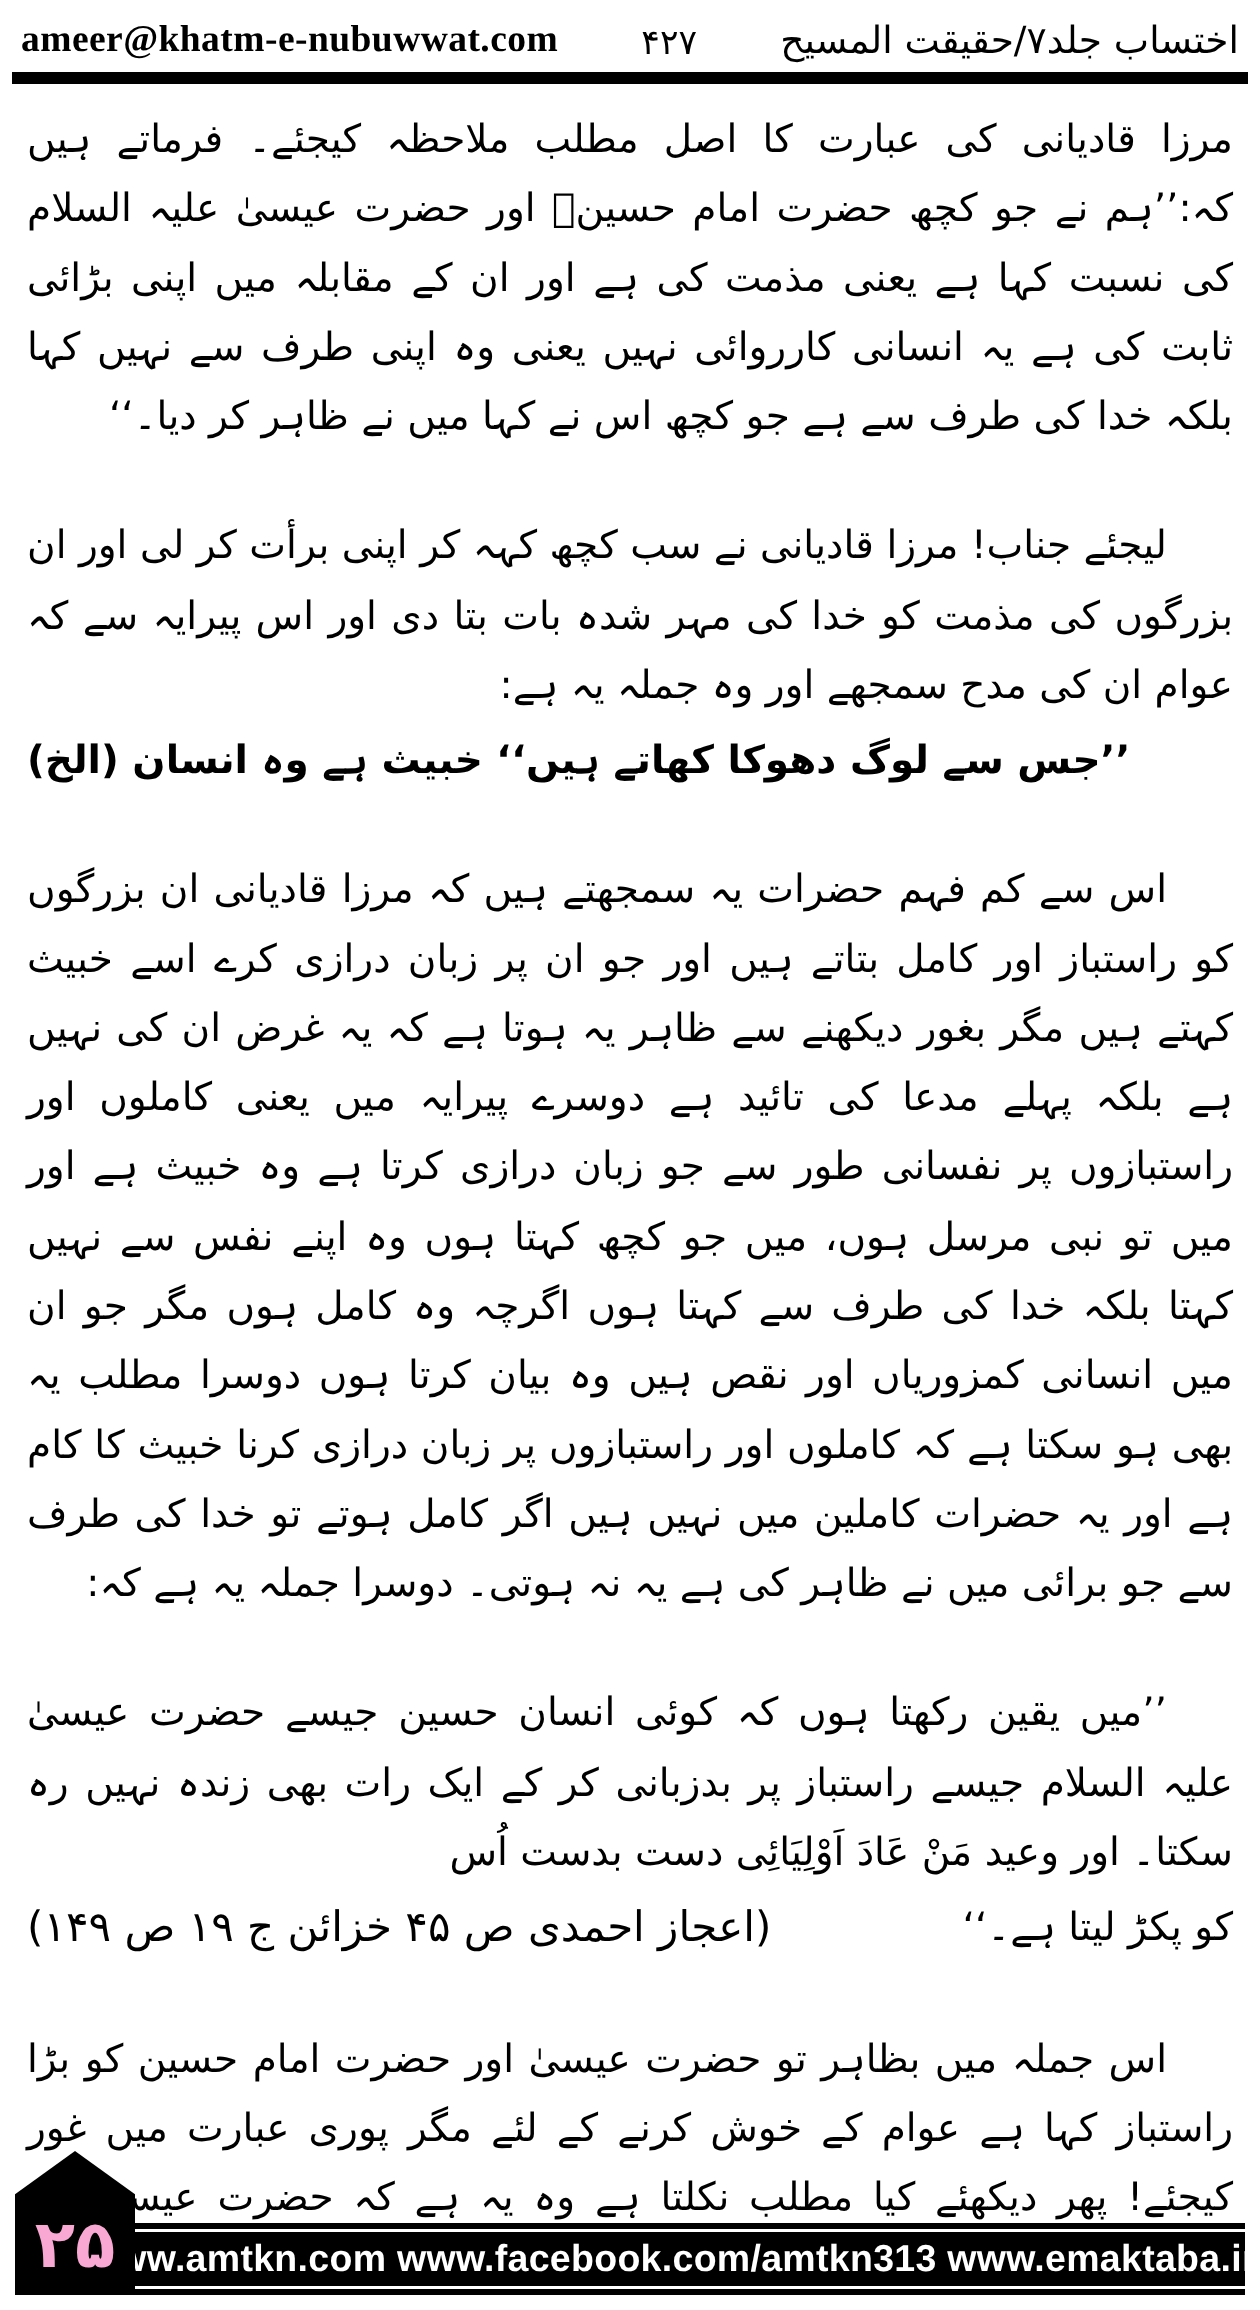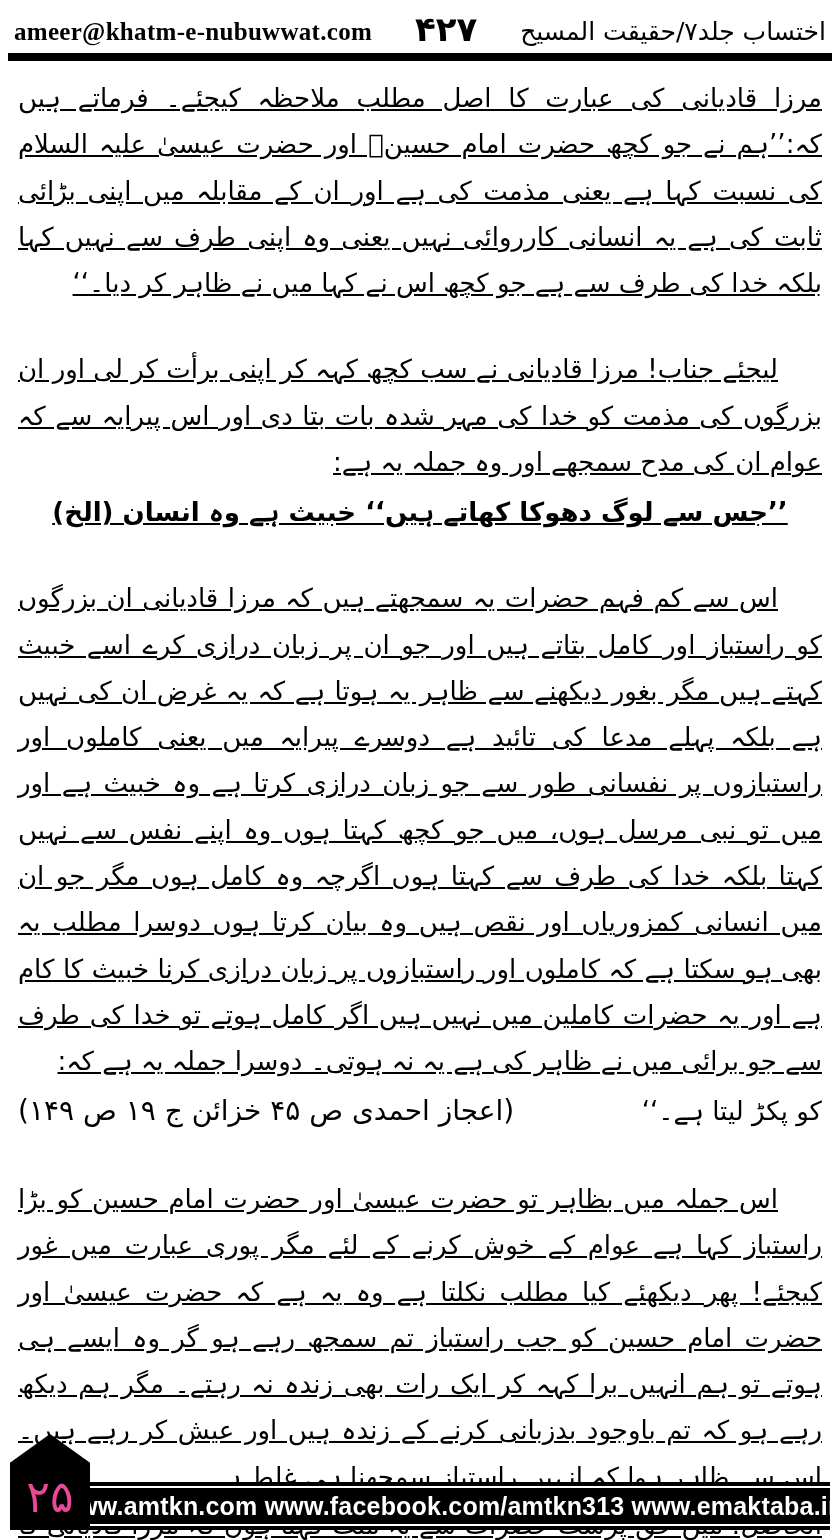--- a/index.html
+++ b/index.html
@@ -16,39 +16,39 @@
   
   .hdr {
     display: flex; justify-content: space-between; align-items: flex-end;
     padding: 12px 14px 2px 14px;
     direction: ltr;
   }
   .email {
     font-family: "Liberation Serif", serif;
     font-weight: bold; font-size: 25px; letter-spacing: .3px;
   }
-  .pgnum-top { font-size: 34px; font-weight: bold; line-height: 1; }
+  .pgnum-top { font-size: 23px; font-weight: normal; line-height: 1; }
   .title { font-size: 25px; font-weight: normal; direction: rtl; }
   .rule {
     margin: 5px 8px 0 8px;
     border-top: 6px solid #000;
     border-bottom: 2px solid #000;
     height: 3px;
   }
   
   .body {
     padding: 14px 18px 0 18px;
     direction: rtl;
     text-align: justify;
     font-size: 26px;
     line-height: 1.78;
   }
-  .para { margin: 0 0 2px 0; text-decoration: underline; }
+  .para { margin: 0 0 2px 0; }
   .indent { text-indent: 44px; margin-top: 40px; }
-  .center { text-align: center; text-indent: 0; margin: 4px 0; font-weight: bold; }
+  .center { text-align: left; text-indent: 0; margin: 4px 0; font-weight: bold; }
   .refline {
     display: flex; justify-content: space-between; align-items: center;
     direction: rtl; margin: 0 0 2px 0;
   }
   .ref-right { font-size: 26px; margin-left: 12px; }
   .ref-left  { font-size: 28px; }
   
   .ftr {
     position: absolute; left: 10px; right: 10px; bottom: 10px;
     height: 48px;
@@ -61,21 +61,21 @@
     font-weight: bold; font-size: 25px; letter-spacing: .2px;
     white-space: nowrap;
   }
   .badge {
     position: absolute; left: 10px; bottom: 10px;
     width: 80px; height: 96px;
     background: #000;
     clip-path: polygon(50% 0, 100% 30%, 100% 100%, 0 100%, 0 30%);
     z-index: 2;
     display: flex; align-items: flex-end; justify-content: center;
-    color: #ec4899; font-size: 44px; font-weight: normal;
+    color: #f9a8d4; font-size: 44px; font-weight: bold;
     padding-bottom: 8px;
   }
 </style>
 </head>
 <body>
 
 <div class="page">
 
   <header class="hdr">
     <div class="email">ameer@khatm-e-nubuwwat.com</div>
@@ -83,20 +83,21 @@
     <div class="title">اختساب جلد۷/حقیقت المسیح</div>
   </header>
 
   <div class="rule"></div>
 
   <main class="body">
     <p class="para">مرزا قادیانی کی عبارت کا اصل مطلب ملاحظہ کیجئے۔ فرماتے ہیں کہ:’’ہم نے جو کچھ حضرت امام حسینؓ اور حضرت عیسیٰ علیہ السلام کی نسبت کہا ہے یعنی مذمت کی ہے اور ان کے مقابلہ میں اپنی بڑائی ثابت کی ہے یہ انسانی کارروائی نہیں یعنی وہ اپنی طرف سے نہیں کہا بلکہ خدا کی طرف سے ہے جو کچھ اس نے کہا میں نے ظاہر کر دیا۔‘‘</p>
     <p class="para indent">لیجئے جناب! مرزا قادیانی نے سب کچھ کہہ کر اپنی برأت کر لی اور ان بزرگوں کی مذمت کو خدا کی مہر شدہ بات بتا دی اور اس پیرایہ سے کہ عوام ان کی مدح سمجھے اور وہ جملہ یہ ہے:</p>
     <p class="para center">’’جس سے لوگ دھوکا کھاتے ہیں‘‘ خبیث ہے وہ انسان (الخ)</p>
     <p class="para indent">اس سے کم فہم حضرات یہ سمجھتے ہیں کہ مرزا قادیانی ان بزرگوں کو راستباز اور کامل بتاتے ہیں اور جو ان پر زبان درازی کرے اسے خبیث کہتے ہیں مگر بغور دیکھنے سے ظاہر یہ ہوتا ہے کہ یہ غرض ان کی نہیں ہے بلکہ پہلے مدعا کی تائید ہے دوسرے پیرایہ میں یعنی کاملوں اور راستبازوں پر نفسانی طور سے جو زبان درازی کرتا ہے وہ خبیث ہے اور میں تو نبی مرسل ہوں، میں جو کچھ کہتا ہوں وہ اپنے نفس سے نہیں کہتا بلکہ خدا کی طرف سے کہتا ہوں اگرچہ وہ کامل ہوں مگر جو ان میں انسانی کمزوریاں اور نقص ہیں وہ بیان کرتا ہوں دوسرا مطلب یہ بھی ہو سکتا ہے کہ کاملوں اور راستبازوں پر زبان درازی کرنا خبیث کا کام ہے اور یہ حضرات کاملین میں نہیں ہیں اگر کامل ہوتے تو خدا کی طرف سے جو برائی میں نے ظاہر کی ہے یہ نہ ہوتی۔ دوسرا جملہ یہ ہے کہ:</p>
+    <p class="para indent">’’میں یقین رکھتا ہوں کہ کوئی انسان حسین جیسے حضرت عیسیٰ علیہ السلام جیسے راستباز پر بدزبانی کر کے ایک رات بھی زندہ نہیں رہ سکتا۔ اور وعید مَنْ عَادَ اَوْلِیَائِی دست بدست اُس</p>
     <div class="refline">
       <span class="ref-right">کو پکڑ لیتا ہے۔‘‘</span>
       <span class="ref-left">(اعجاز احمدی ص ۴۵ خزائن ج ۱۹ ص ۱۴۹)</span>
     </div>
     <p class="para indent">اس جملہ میں بظاہر تو حضرت عیسیٰ اور حضرت امام حسین کو بڑا راستباز کہا ہے عوام کے خوش کرنے کے لئے مگر پوری عبارت میں غور کیجئے! پھر دیکھئے کیا مطلب نکلتا ہے وہ یہ ہے کہ حضرت عیسیٰ اور حضرت امام حسین کو جب راستباز تم سمجھ رہے ہو گر وہ ایسے ہی ہوتے تو ہم انہیں برا کہہ کر ایک رات بھی زندہ نہ رہتے۔ مگر ہم دیکھ رہے ہو کہ تم باوجود بدزبانی کرنے کے زندہ ہیں اور عیش کر رہے ہیں۔ اس سے ظاہر ہوا کہ انہیں راستباز سمجھنا ہی غلط ہے۔</p>
     <p class="para">الحاصل: میں حق پرست حضرات سے یہ منت کہتا ہوں کہ مرزا قادیانی کا کلام نہایت</p>
   </main>
 
   <div class="badge">
     <span>۲۵</span>

